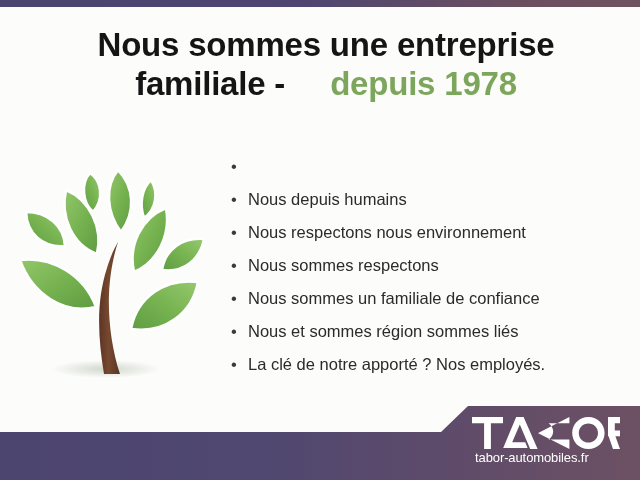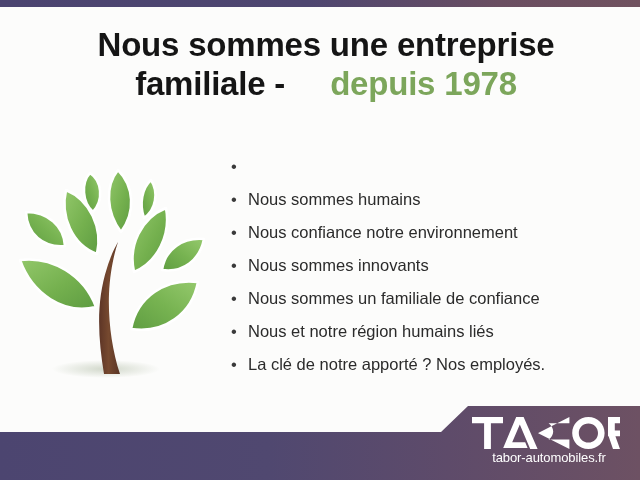--- a/index.html
+++ b/index.html
@@ -125,21 +125,20 @@
     position: relative;
     height: 32px;
     width: 148px;
   }
   .logo-wordmark svg { display: block; }
   .logo-url {
     position: absolute;
     left: 3px;
     top: 33px;
     width: 148px;
-    text-align: center;
     font-size: 13px;
     color: #ffffff;
     letter-spacing: -0.1px;
     white-space: nowrap;
   }
 </style>
 </head>
 <body>
 
 <div id="slide">
@@ -202,37 +201,37 @@
       </g>
     </svg>
   </div>
 
   <ul class="bullets">
     <li class="bullet-item">
       <span class="bullet-dot">•</span>
     </li>
     <li class="bullet-item">
       <span class="bullet-dot">•</span>
-      <span>Nous sommes humains</span>
-    </li>
-    <li class="bullet-item">
-      <span class="bullet-dot">•</span>
-      <span>Nous confiance notre environnement</span>
-    </li>
-    <li class="bullet-item">
-      <span class="bullet-dot">•</span>
-      <span>Nous sommes innovants</span>
+      <span>Nous depuis humains</span>
+    </li>
+    <li class="bullet-item">
+      <span class="bullet-dot">•</span>
+      <span>Nous respectons nous environnement</span>
+    </li>
+    <li class="bullet-item">
+      <span class="bullet-dot">•</span>
+      <span>Nous sommes respectons</span>
     </li>
     <li class="bullet-item">
       <span class="bullet-dot">•</span>
       <span>Nous sommes un familiale de confiance</span>
     </li>
     <li class="bullet-item">
       <span class="bullet-dot">•</span>
-      <span>Nous et notre région humains liés</span>
+      <span>Nous et sommes région sommes liés</span>
     </li>
     <li class="bullet-item">
       <span class="bullet-dot">•</span>
       <span>La clé de notre apporté ? Nos employés.</span>
     </li>
   </ul>
 
   <div class="footer">
     <svg width="640" height="76" viewBox="0 0 640 76" xmlns="http://www.w3.org/2000/svg">
       <defs>

